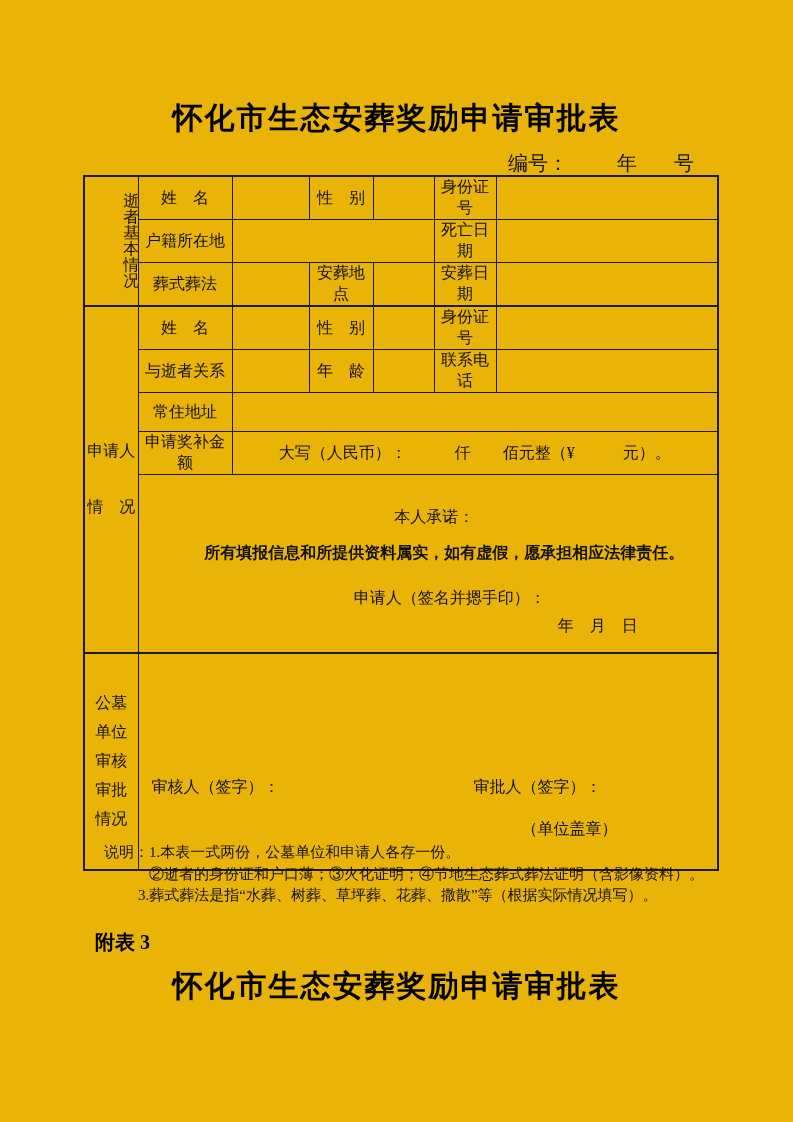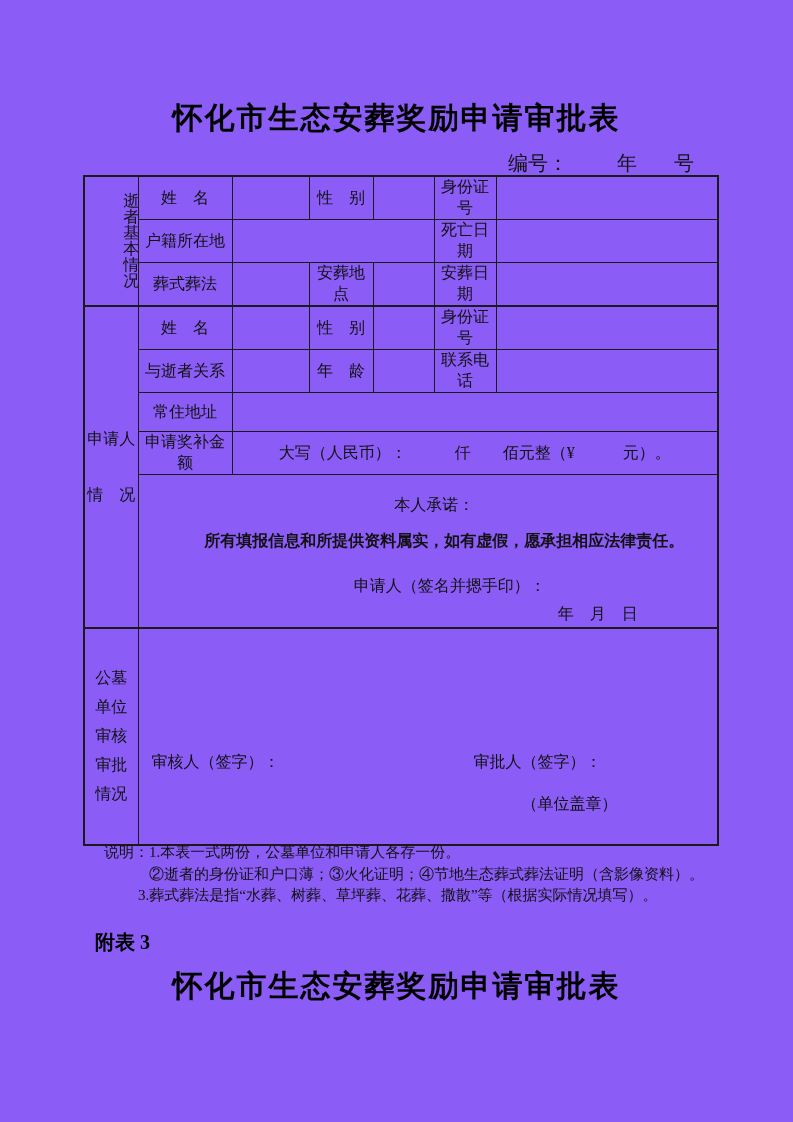--- a/index.html
+++ b/index.html
@@ -1,19 +1,19 @@
 <!DOCTYPE html>
 <html><head>
 <meta charset="utf-8">
 <style>
   html,body{margin:0;padding:0;background:#888;}
   .sheet{
     position:relative;
     width:793px;height:1122px;
-    background:#8b5cf6;
+    background:#eab308;
     font-family:"Liberation Serif","DejaVu Serif",serif;
     color:#111;
     overflow:hidden;
   }
   
   .doc-title{
     position:absolute;left:0;width:793px;text-align:center;
     font-family:"Liberation Sans","DejaVu Sans",sans-serif;
     font-weight:bold;font-size:30px;letter-spacing:2px;color:#000;
   }
@@ -149,21 +149,21 @@
         <td></td>
       </tr>
       <tr style="height:39px">
         <td>常住地址</td>
         <td colspan="5"></td>
       </tr>
       <tr style="height:38px">
         <td>申请奖补金额</td>
         <td colspan="5" class="amount-cell">大写（人民币）：　　　仟　　佰元整（¥　　　元）。</td>
       </tr>
-      <tr style="height:153px">
+      <tr style="height:178px">
         <td colspan="6" class="promise-cell">
           <div class="promise-intro">本人承诺：</div>
           <div class="promise-statement">所有填报信息和所提供资料属实，如有虚假，愿承担相应法律责任。</div>
           <div class="promise-signature">申请人（签名并摁手印）：</div>
           <div class="promise-date">年　月　日</div>
         </td>
       </tr>
 
       <tr class="section-start" style="height:217px">
         <td>

